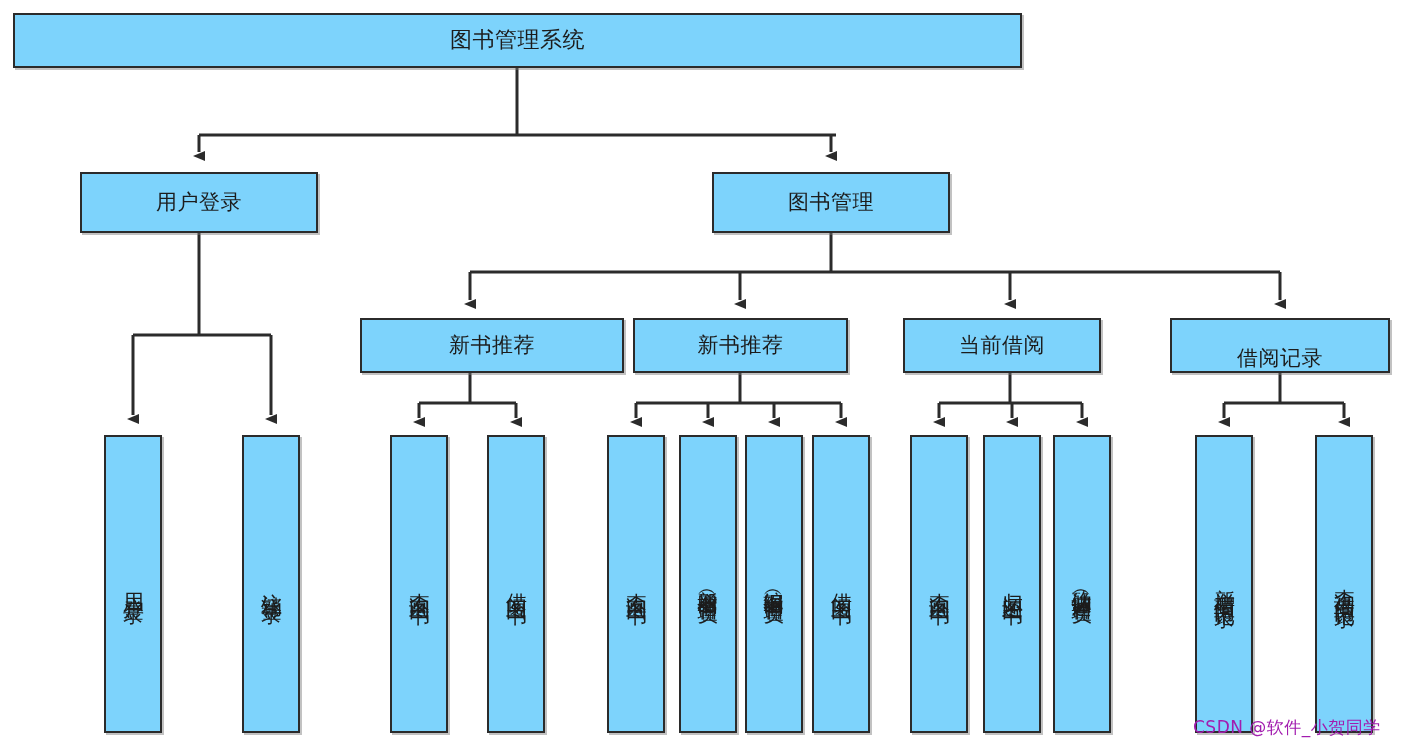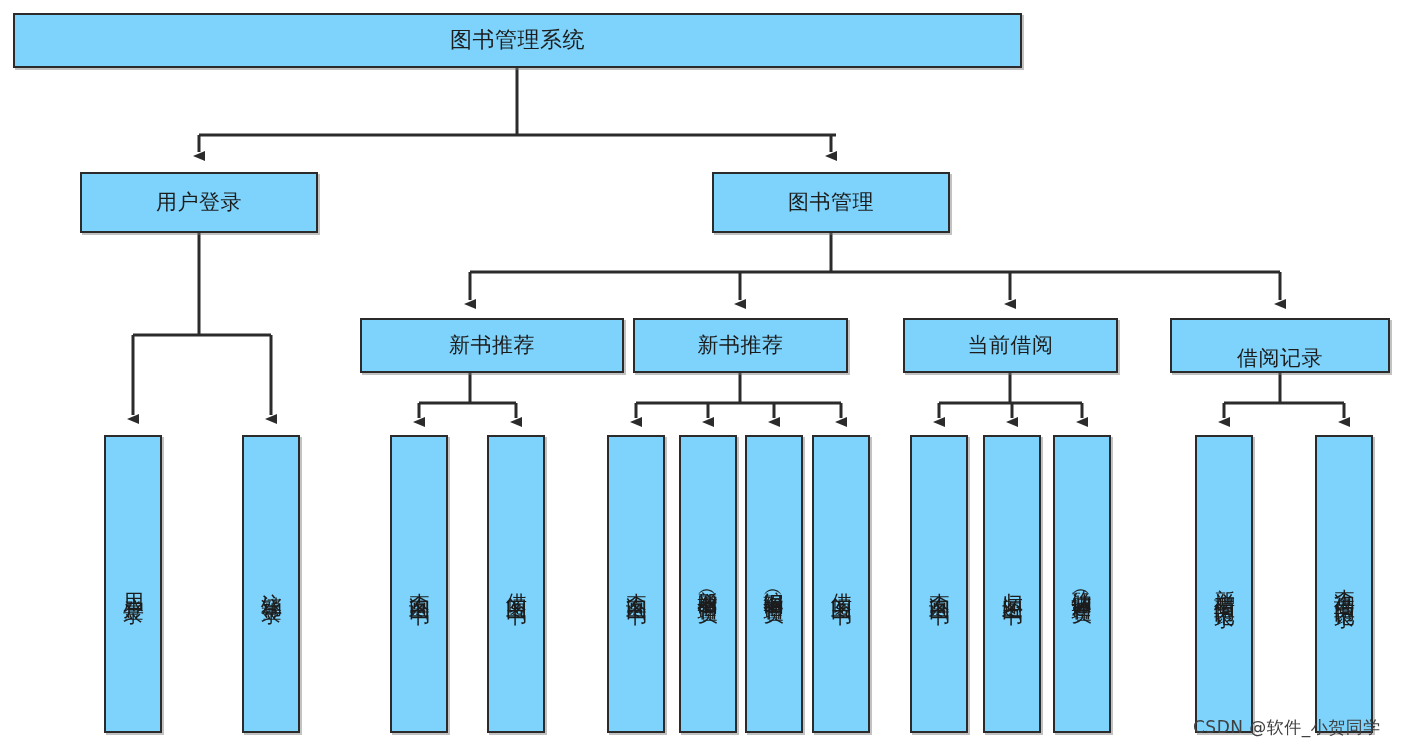--- a/index.html
+++ b/index.html
@@ -58,21 +58,21 @@
     letter-spacing: 4px;
     line-height: 1;
     max-height: 100%;
   }
   .node.vert.long .lbl {
     font-size: 20px;
     letter-spacing: 2px;
   }
   .watermark {
     position: absolute;
-    color: #404040;
+    color: #a21caf;
     font-size: 17px;
     letter-spacing: 0.5px;
     white-space: nowrap;
     font-family: "DejaVu Sans", "Liberation Sans", sans-serif;
   }
 </style>
 </head>
 <body>
 
 <div id="canvas">
@@ -137,21 +137,21 @@
   <div class="node horiz" style="left:712px; top:172px; width:238px; height:61px;">
     <span class="lbl">图书管理</span>
   </div>
 
   <div class="node horiz" style="left:360px; top:318px; width:264px; height:55px;align-items:center;">
     <span class="lbl">新书推荐</span>
   </div>
   <div class="node horiz" style="left:633px; top:318px; width:215px; height:55px;">
     <span class="lbl">新书推荐</span>
   </div>
-  <div class="node horiz" style="left:903px; top:318px; width:215px; height:55px;">
+  <div class="node horiz" style="left:903px; top:318px; width:198px; height:55px;">
     <span class="lbl">当前借阅</span>
   </div>
   <div class="node horiz" style="left:1170px; top:318px; width:220px; height:55px;align-items:flex-end;">
     <span class="lbl">借阅记录</span>
   </div>
 
   <div class="node vert" style="left:104px; top:435px; width:58px; height:298px;">
     <span class="lbl">用户登录</span>
   </div>
   <div class="node vert" style="left:242px; top:435px; width:58px; height:298px;">

